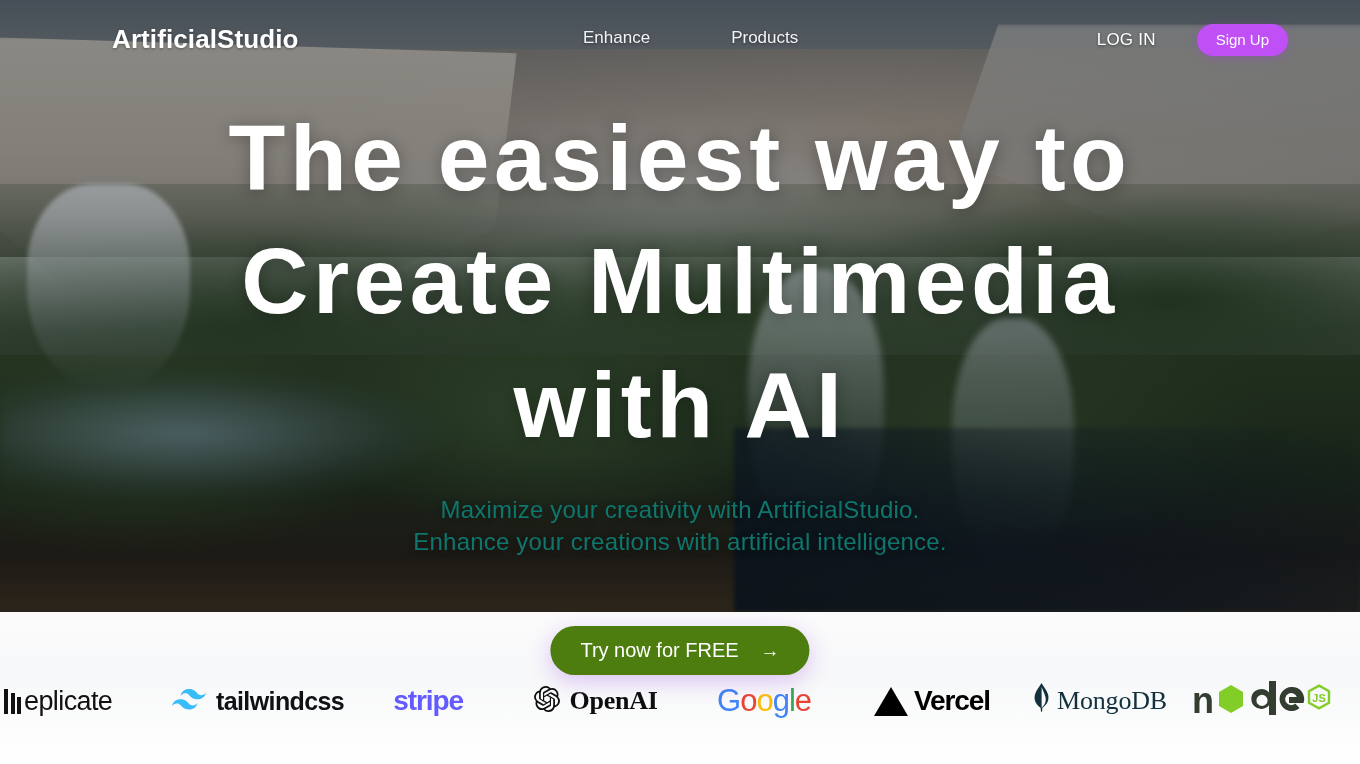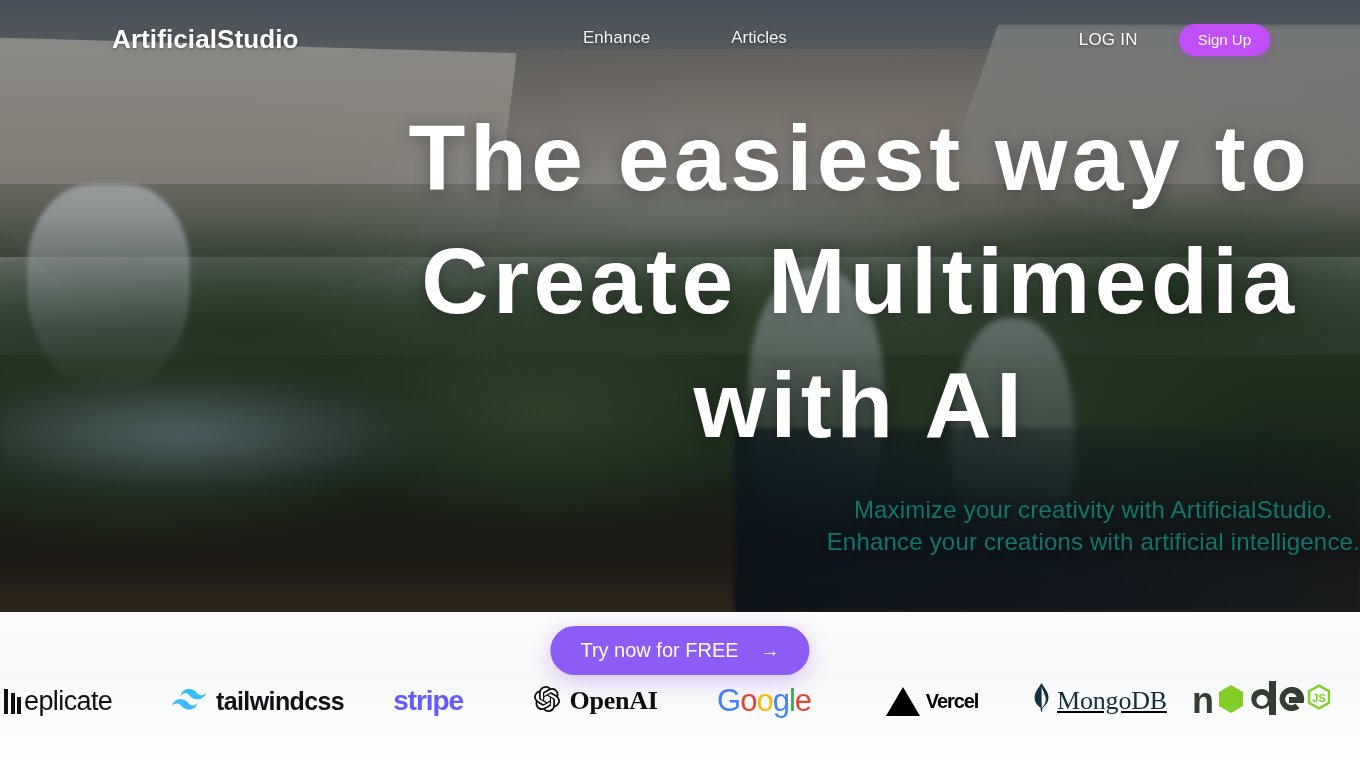--- a/index.html
+++ b/index.html
@@ -103,36 +103,36 @@
     position:absolute; left:112px; top:24px;
     font-size:26px; font-weight:700; color:#ffffff; letter-spacing:.1px;
     text-shadow:0 1px 3px rgba(0,0,0,.35);
     cursor:pointer;
   }
   .nav-links { position:absolute; left:583px; top:28px; display:flex; gap:81px; }
   .nav-link {
     font-size:17px; color:#f2f3f4; text-decoration:none;
     text-shadow:0 1px 3px rgba(0,0,0,.45); cursor:pointer; white-space:nowrap;
   }
-  .nav-right { position:absolute; right:90px; top:24px; display:flex; align-items:center; gap:41px; }
+  .nav-right { position:absolute; right:72px; top:24px; display:flex; align-items:center; gap:41px; }
   .login-link {
     font-size:17px; color:#ffffff; text-decoration:none; letter-spacing:.2px;
     text-shadow:0 1px 3px rgba(0,0,0,.45); cursor:pointer; white-space:nowrap;
   }
   .signup-btn {
     background:#c04ff5; color:#ffffff; border:none;
     padding:7px 19px 8px; border-radius:999px;
     font-size:15px; font-family:inherit; cursor:pointer; white-space:nowrap;
     box-shadow:0 2px 10px rgba(160,60,220,.35);
   }
 
   
   .hero-inner {
     position:absolute; left:0; top:0; width:100%; height:100%;
-    display:flex; flex-direction:column; align-items:flex-end;
+    display:flex; flex-direction:column; align-items:center;
     justify-content:center; z-index:10; padding-top:42px;
   }
   .headline {
     color:#ffffff; font-size:93px; font-weight:700; line-height:1.33;
     letter-spacing:4.5px; text-align:center;
     text-shadow:0 2px 16px rgba(0,0,0,.30);
     max-width:1000px;
   }
   .subline {
     margin-top:26px; text-align:center;
@@ -188,36 +188,36 @@
   .google-word span:nth-child(1){ color:#4285F4; }
   .google-word span:nth-child(2){ color:#EA4335; }
   .google-word span:nth-child(3){ color:#FBBC05; }
   .google-word span:nth-child(4){ color:#4285F4; }
   .google-word span:nth-child(5){ color:#34A853; }
   .google-word span:nth-child(6){ color:#EA4335; }
 
   
   .vercel { display:flex; align-items:center; gap:6px; }
   .vercel .tri { width:0;height:0;border-left:17px solid transparent;border-right:17px solid transparent;border-bottom:29px solid #000; }
-  .vercel .word { font-size:20px; font-weight:700; color:#000; letter-spacing:-1.1px; }
-
-  
-  .mongo { display:flex; align-items:center; gap:7px;text-decoration:underline; }
+  .vercel .word { font-size:28px; font-weight:700; color:#000; letter-spacing:-1.1px; }
+
+  
+  .mongo { display:flex; align-items:center; gap:7px; }
   .mongo .word { font-size:26px; font-weight:400; color:#13303e; font-family:"Liberation Serif", serif; letter-spacing:-.2px; }
 
   
   .node { display:flex; align-items:center; gap:1px; white-space:nowrap; }
   .node .word { font-size:36px; font-weight:700; color:#333e31; letter-spacing:1px; font-family:"Liberation Sans", sans-serif; }
 
   
   .cta-btn {
     position:absolute; left:50%; transform:translateX(-50%);
     top:626px; z-index:40;
     display:flex; align-items:center; gap:22px;
-    background:#8b5cf6; color:#ffffff; border:none;
+    background:#4d7c0f; color:#ffffff; border:none;
     padding:0 30px; height:49px; border-radius:999px;
     font-size:20px; font-family:inherit; cursor:pointer;
     box-shadow:0 6px 22px rgba(150,70,230,.30);
     white-space:nowrap;
   }
   .cta-btn .arrow { font-size:19px; line-height:1; }
 </style>
 </head>
 <body>
 
@@ -238,21 +238,21 @@
       <div class="water-pool"></div>
       <div class="dark-right"></div>
     </div>
     <div class="hero-scrim"></div>
 
     <nav class="nav">
       <div class="brand">ArtificialStudio</div>
 
       <div class="nav-links">
         <a class="nav-link" href="#">Enhance</a>
-        <a class="nav-link" href="#">Articles</a>
+        <a class="nav-link" href="#">Products</a>
       </div>
 
       <div class="nav-right">
         <a class="login-link" href="#">LOG IN</a>
         <button class="signup-btn">Sign Up</button>
       </div>
     </nav>
 
     <div class="hero-inner">
       <h1 class="headline">The easiest way to Create Multimedia with AI</h1>

